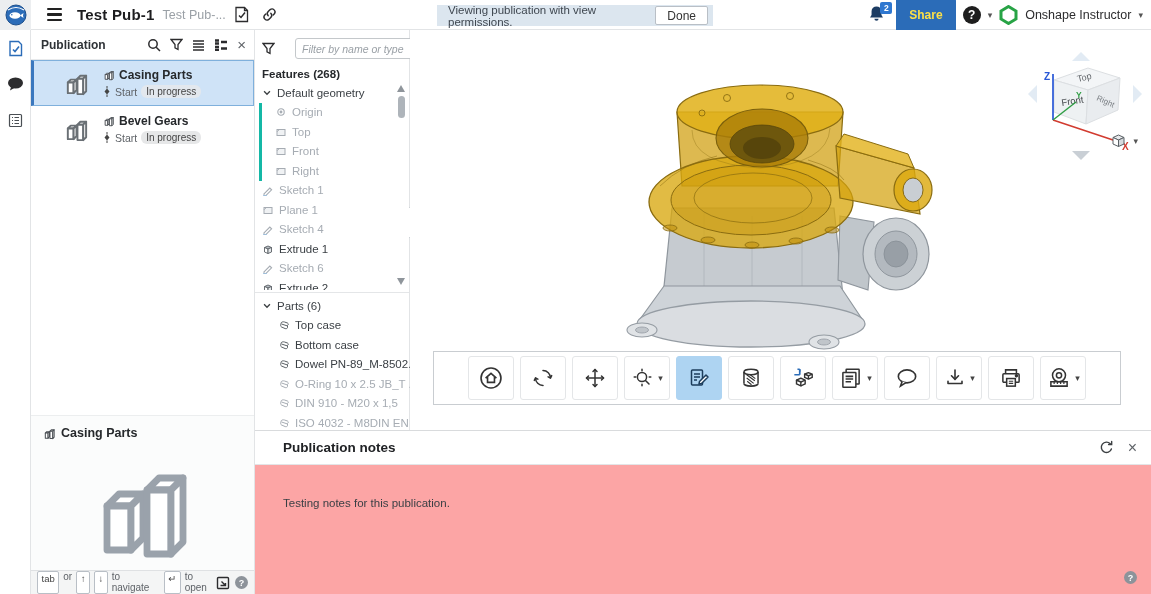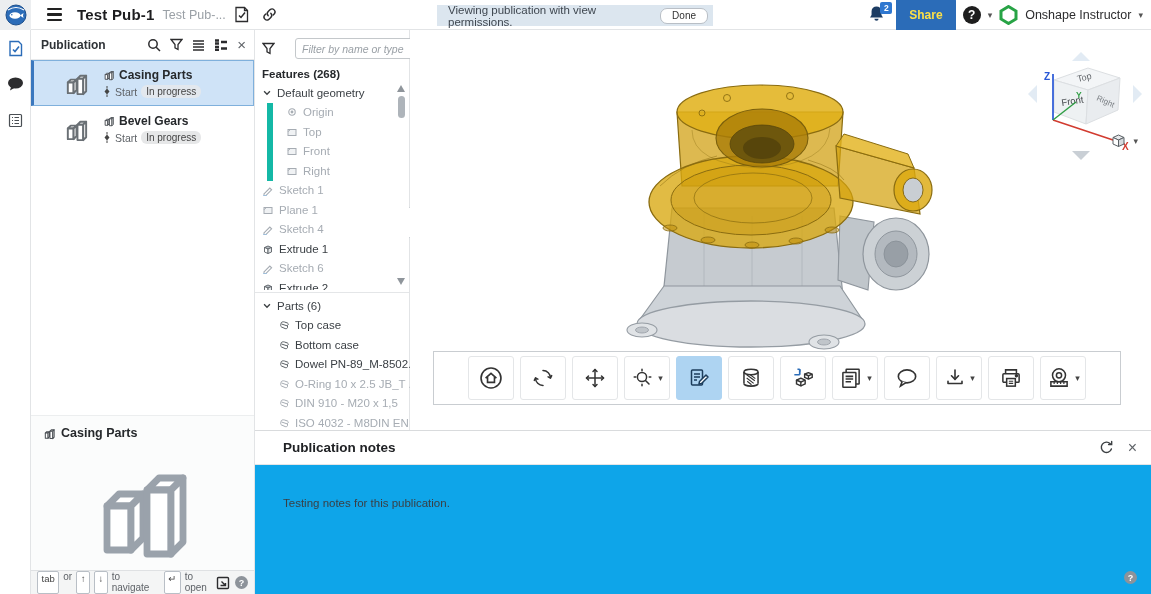--- a/index.html
+++ b/index.html
@@ -11,21 +11,21 @@
 
   
   .topbar{position:absolute;left:0;top:0;width:1151px;height:30px;background:#fff;border-bottom:1px solid #e2e4e6;display:flex;align-items:center}
   .logo-tile{width:31px;height:30px;background:#eceef0;display:flex;align-items:center;justify-content:center;cursor:pointer}
   .hamburger{width:30px;height:30px;display:flex;flex-direction:column;align-items:center;justify-content:center;gap:3px;cursor:pointer;margin-left:8px}
   .hamburger span{display:block;width:15px;height:2.2px;background:#222;border-radius:1px}
   .doc-title{font-size:15px;font-weight:bold;color:#1d1d1f;margin-left:8px;letter-spacing:.2px}
   .doc-subtitle{font-size:12.5px;color:#9aa0a6;margin-left:8px}
   .tb-ic{width:24px;height:24px;margin-left:4px;cursor:pointer}
   .banner{position:absolute;left:437px;top:5px;width:276px;height:21px;background:#dce6ef;display:flex;align-items:center;padding:0 5px 0 11px;font-size:11.5px;color:#3f4750}
-  .banner .done{margin-left:auto;background:#fff;border:1px solid #b9bfc6;border-radius:7px;font-size:10px;color:#333;padding:1.5px 11px;cursor:pointer;font-family:inherit}
+  .banner .done{margin-left:auto;background:#fff;border:1px solid #b9bfc6;border-radius:2px;font-size:12px;color:#333;padding:1.5px 11px;cursor:pointer;font-family:inherit}
   .top-right{position:absolute;right:8px;top:0;height:30px;display:flex;align-items:center;gap:7px}
   .bell-wrap{position:relative;width:22px;height:24px;cursor:pointer}
   .badge{position:absolute;top:-1px;right:-3px;min-width:12px;height:12px;background:#2e77d0;color:#fff;font-size:8.5px;font-weight:bold;border-radius:2px;display:flex;align-items:center;justify-content:center;padding:0 2px}
   .share-btn{background:#2b6cb8;color:#fde047;border:none;border-radius:3px;height:35px;padding:0 13px;font-size:12px;font-weight:bold;cursor:pointer;font-family:inherit}
   .help-circle{width:18px;height:18px;background:#1e1e1e;color:#fff;border-radius:50%;font-size:12px;font-weight:bold;display:flex;align-items:center;justify-content:center;cursor:pointer}
   .caret{font-size:9px;color:#555;cursor:pointer}
   .user-name{font-size:12.5px;color:#2c2c2e;cursor:pointer}
 
   
   .left-strip{position:absolute;left:0;top:30px;width:31px;height:564px;background:#fff;border-right:1px solid #e2e4e6;display:flex;flex-direction:column;align-items:center;padding-top:6px;gap:12px}
@@ -54,21 +54,21 @@
 
   
   .feat-panel{position:absolute;left:255px;top:30px;width:155px;height:400px;background:#fff;border-right:1px solid #e2e4e6}
   .filter-row{display:flex;align-items:center;gap:20px;padding:8px 6px 4px 7px}
   .filter-input{width:123px;height:21px;border:1px solid #c4c8cb;border-radius:3px;font-family:inherit;font-size:10.5px;font-style:italic;color:#555;padding:0 6px;outline:none}
   .filter-input::placeholder{color:#9aa0a6;font-style:italic}
   .feat-head{font-size:11.5px;font-weight:bold;color:#26292c;padding:5px 0 3px 7px}
   .tree-scroll{position:relative;height:207px;overflow:hidden}
   .trow{display:flex;align-items:center;height:19.5px;font-size:11.5px;color:#3a3f44;gap:5px;padding-left:7px;cursor:pointer;white-space:nowrap}
   .trow.muted{color:#a6acb3}
-  .group-kids{margin-left:12px;border-left:6px solid #14b8a6}
+  .group-kids{margin-left:4px;border-left:3px solid #14b8a6}
   .group-kids .trow{padding-left:13px}
   .vscroll{position:absolute;right:3px;top:2px;width:9px;height:200px}
   .arr-up,.arr-dn{position:absolute;left:0;width:0;height:0;border-left:4.5px solid transparent;border-right:4.5px solid transparent;cursor:pointer}
   .arr-up{top:0;border-bottom:7px solid #8f959b}
   .arr-dn{bottom:0;border-top:7px solid #8f959b}
   .vthumb{position:absolute;left:1px;top:11px;width:7px;height:22px;background:#aeb4ba;border-radius:4px;cursor:pointer}
   .parts-sec{border-top:1px solid #e4e6e8;margin-top:2px;padding-top:3px}
   .parts-sec .trow.part-row{padding-left:23px}
 
   .handle-tab{position:absolute;left:409px;top:207px;width:25px;height:31px;background:#fff;border:1px solid #cfd3d7;border-left:none;border-radius:0 3px 3px 0;display:flex;align-items:center;justify-content:center;cursor:pointer;box-shadow:1px 1px 2px rgba(0,0,0,.06)}
@@ -78,21 +78,21 @@
   .model{position:absolute;left:202px;top:38px;cursor:grab}
   .viewcube{position:absolute;right:5px;top:20px;cursor:pointer}
   .cube-dd{position:absolute;right:13px;top:102px;display:flex;align-items:center;gap:6px;cursor:pointer}
 
   .vtoolbar{position:absolute;left:23px;top:321px;width:688px;height:54px;background:#fff;border:1px solid #c9cdd1;display:flex;align-items:center;justify-content:center;gap:6px;padding:0 5px}
   .tbtn{height:44px;min-width:46px;background:#fff;border:1px solid #e4e6e8;border-radius:3px;display:flex;align-items:center;justify-content:center;gap:3px;cursor:pointer;padding:0 4px}
   .tbtn.active{background:#aed4f2;border-color:#aed4f2}
   .tbtn .caret{color:#444}
 
   
-  .notes-panel{position:absolute;left:255px;top:430px;width:896px;height:164px;background:#0ea5e9;border-top:1px solid #d9dbdd}
+  .notes-panel{position:absolute;left:255px;top:430px;width:896px;height:164px;background:#fca5a5;border-top:1px solid #d9dbdd}
   .notes-header{height:34px;background:#fff;border-bottom:1px solid #e3e5e7;display:flex;align-items:center;padding:0 14px 0 28px}
   .notes-title{font-size:13.5px;font-weight:bold;color:#202225}
   .nh-icons{margin-left:auto;display:flex;align-items:center;gap:14px}
   .nh-icons .icon{cursor:pointer}
   .notes-body{position:relative;height:129px;padding:32px 0 0 28px;font-size:11.5px;color:#3a3f44}
   .notes-help{position:absolute;right:14px;bottom:10px}
 </style>
 </head>
 <body>
 

